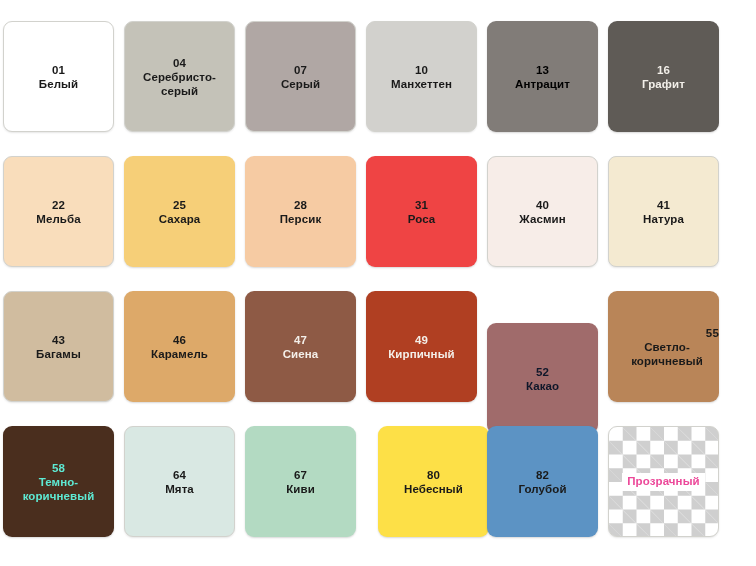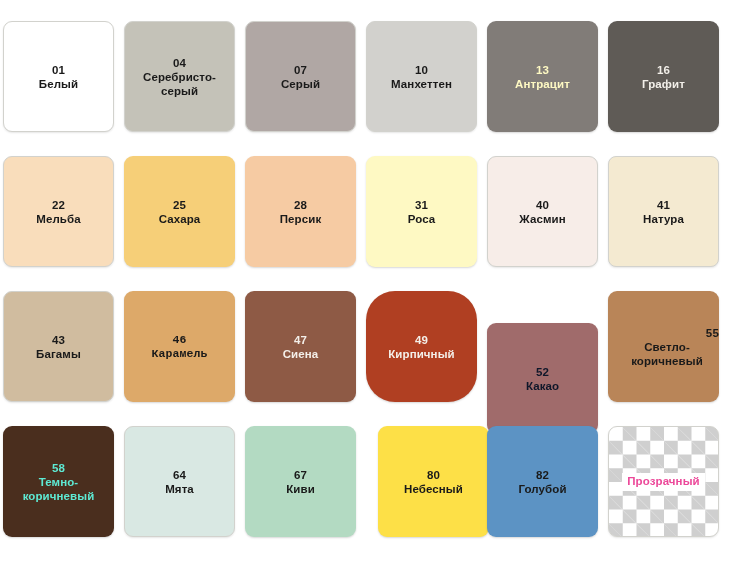--- a/index.html
+++ b/index.html
@@ -98,65 +98,65 @@
       <div class="swatch-name">Серебристо-серый</div>
     </div>
     <div class="swatch bordered" style="background-color: rgb(176, 167, 164); color: rgb(26, 26, 26);">
       <div class="swatch-code">07</div>
       <div class="swatch-name">Серый</div>
     </div>
     <div class="swatch bordered" style="background-color: rgb(210, 209, 205); color: rgb(26, 26, 26);">
       <div class="swatch-code">10</div>
       <div class="swatch-name">Манхеттен</div>
     </div>
-    <div class="swatch" style="background-color: rgb(129, 124, 120); color: #fef9c3;">
+    <div class="swatch" style="background-color: rgb(129, 124, 120); color: #000000;">
       <div class="swatch-code">13</div>
       <div class="swatch-name">Антрацит</div>
     </div>
     <div class="swatch" style="background-color: rgb(95, 91, 86); color: rgb(242, 239, 233);">
       <div class="swatch-code">16</div>
       <div class="swatch-name">Графит</div>
     </div>
     <div class="swatch bordered" style="background-color: rgb(249, 221, 187); color: rgb(26, 26, 26);">
       <div class="swatch-code">22</div>
       <div class="swatch-name">Мельба</div>
     </div>
     <div class="swatch" style="background-color: rgb(246, 207, 120); color: rgb(26, 26, 26);">
       <div class="swatch-code">25</div>
       <div class="swatch-name">Сахара</div>
     </div>
     <div class="swatch" style="background-color: rgb(246, 203, 163); color: rgb(26, 26, 26);">
       <div class="swatch-code">28</div>
       <div class="swatch-name">Персик</div>
     </div>
-    <div class="swatch" style="background-color: #fef9c3; color: rgb(26, 26, 26);">
+    <div class="swatch" style="background-color: #ef4444; color: rgb(26, 26, 26);">
       <div class="swatch-code">31</div>
       <div class="swatch-name">Роса</div>
     </div>
     <div class="swatch bordered" style="background-color: rgb(247, 237, 232); color: rgb(26, 26, 26);">
       <div class="swatch-code">40</div>
       <div class="swatch-name">Жасмин</div>
     </div>
     <div class="swatch bordered" style="background-color: rgb(244, 234, 209); color: rgb(26, 26, 26); border-radius: 8px;">
       <div class="swatch-code">41</div>
       <div class="swatch-name">Натура</div>
     </div>
     <div class="swatch bordered" style="background-color: rgb(208, 188, 159); color: rgb(26, 26, 26);">
       <div class="swatch-code">43</div>
       <div class="swatch-name">Багамы</div>
     </div>
-    <div class="swatch" style="background-color: rgb(221, 169, 105); color: rgb(26, 26, 26); font-family: Liberation Mono, monospace;">
+    <div class="swatch" style="background-color: rgb(221, 169, 105); color: rgb(26, 26, 26);">
       <div class="swatch-code">46</div>
       <div class="swatch-name">Карамель</div>
     </div>
     <div class="swatch" style="background-color: rgb(142, 90, 69); color: rgb(244, 239, 233);">
       <div class="swatch-code">47</div>
       <div class="swatch-name">Сиена</div>
     </div>
-    <div class="swatch" style="background-color: rgb(176, 63, 34); color: rgb(244, 239, 233); border-radius: 29px;">
+    <div class="swatch" style="background-color: rgb(176, 63, 34); color: rgb(244, 239, 233);">
       <div class="swatch-code">49</div>
       <div class="swatch-name">Кирпичный</div>
     </div>
     <div class="swatch" style="background-color: rgb(160, 107, 107); color: #0f172a; margin-top: 32px;">
       <div class="swatch-code">52</div>
       <div class="swatch-name">Какао</div>
     </div>
     <div class="swatch" style="background-color: rgb(185, 133, 88); color: rgb(26, 26, 26); align-items: flex-end;">
       <div class="swatch-code">55</div>
       <div class="swatch-name">Светло-коричневый</div>

